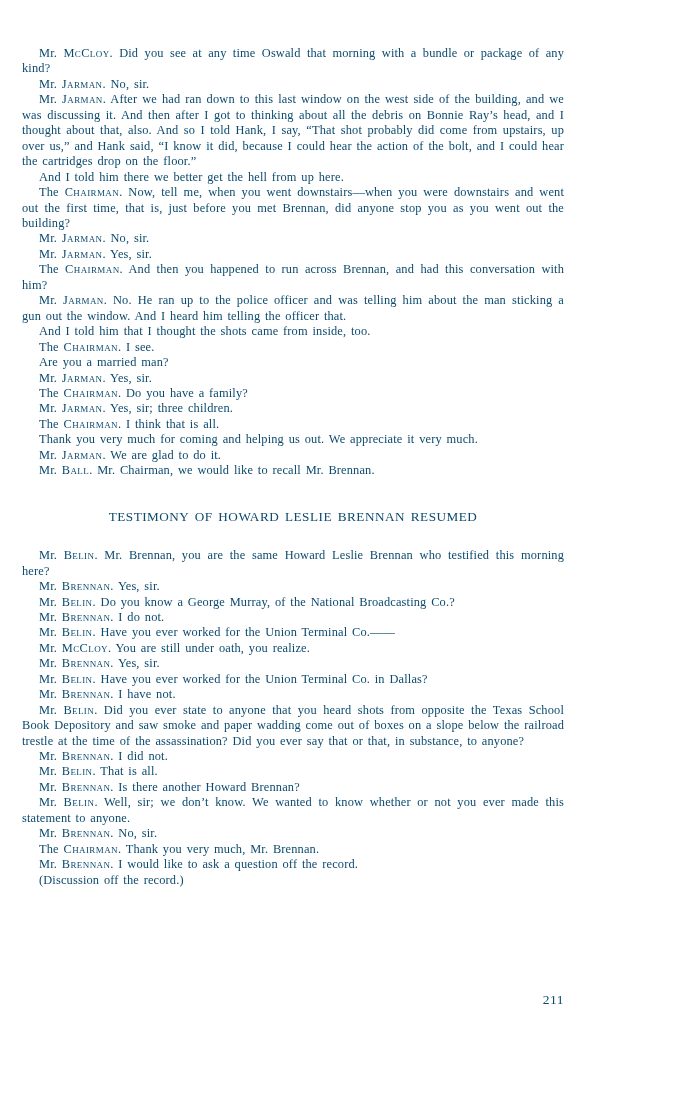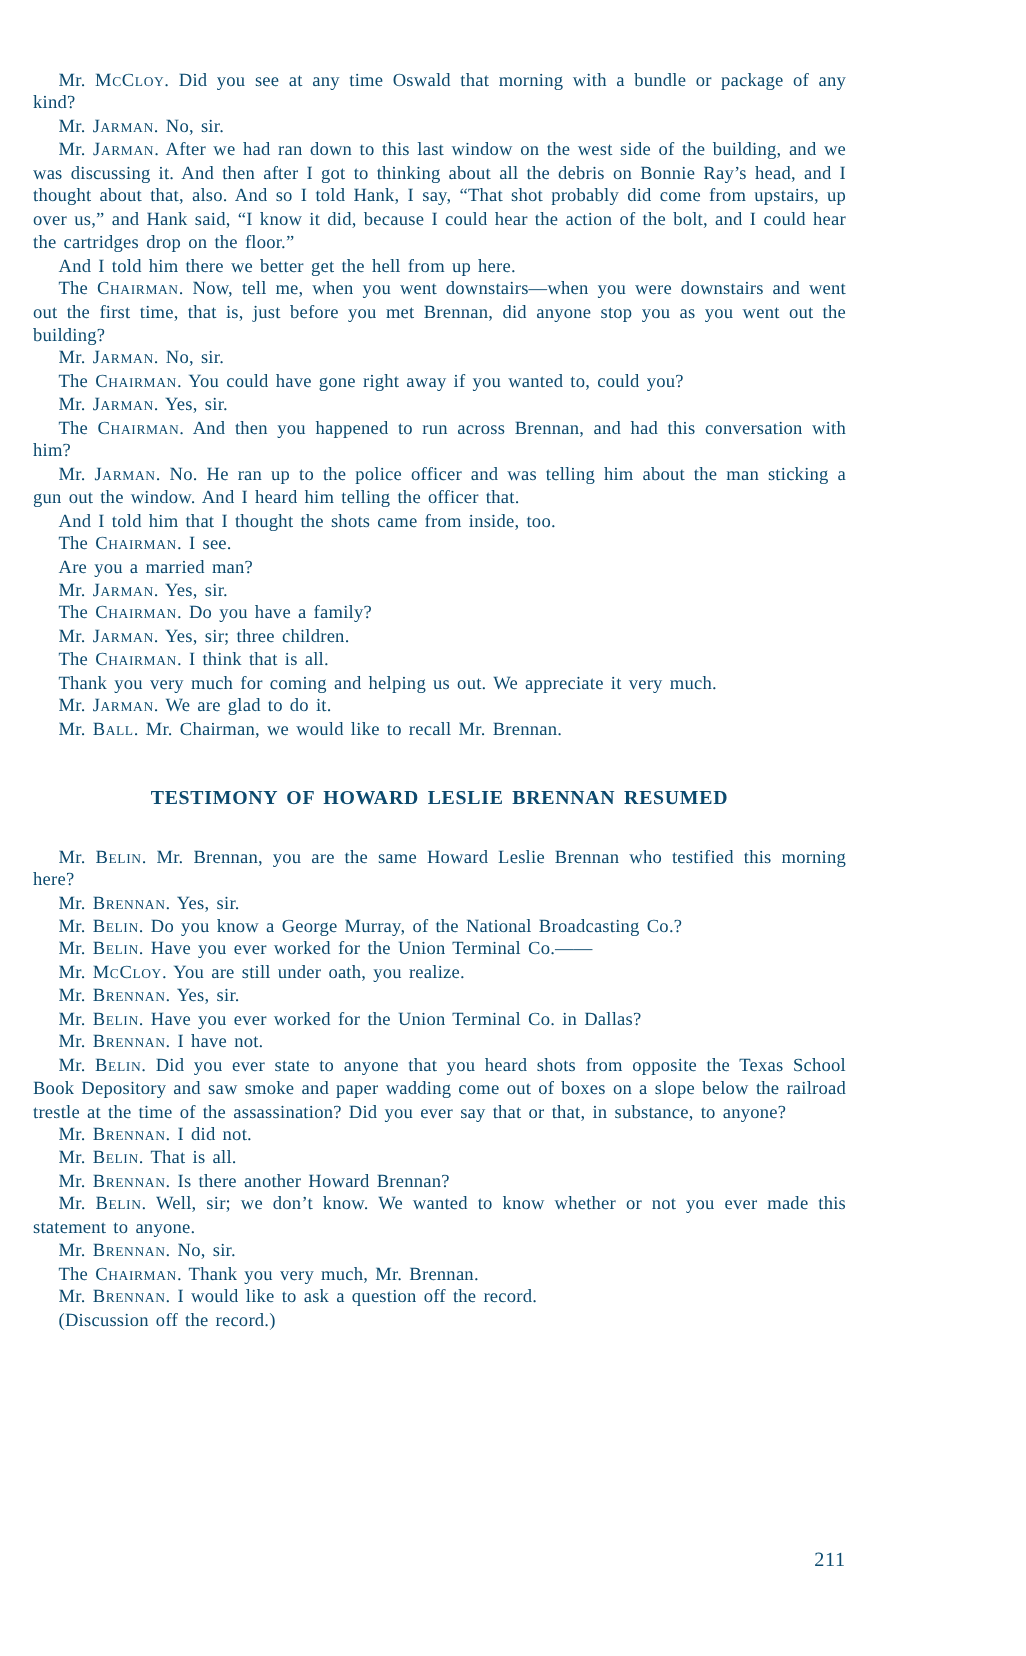--- a/index.html
+++ b/index.html
@@ -32,62 +32,62 @@
     text-indent: 17px;
   }
   .speaker-surname {
     font-variant: small-caps;
     letter-spacing: 0.4px;
   }
   .section-heading {
     margin: 30px 0 24px 0;
     text-indent: 0;
     text-align: center;
-    font-weight: bold;
+    font-weight: normal;
     font-size: 13.2px;
     letter-spacing: 0.5px;
     word-spacing: 2px;
   }
   .page-number {
     position: absolute;
-    top: 1032px;
+    top: 992px;
     right: 120px;
     font-size: 13.5px;
     letter-spacing: 0.5px;
   }
 </style>
 </head>
 <body>
 
 <div class="page">
   <main class="text-block" id="content">
       <p class="para"><span><span>Mr.</span>&nbsp;<span class="speaker-surname">McCloy</span>. </span><span>Did you see at any time Oswald that morning with a bundle or package of any kind?</span></p>
       <p class="para"><span><span>Mr.</span>&nbsp;<span class="speaker-surname">Jarman</span>. </span><span>No, sir.</span></p>
       <p class="para"><span><span>Mr.</span>&nbsp;<span class="speaker-surname">Jarman</span>. </span><span>After we had ran down to this last window on the west side of the building, and we was discussing it. And then after I got to thinking about all the debris on Bonnie Ray’s head, and I thought about that, also. And so I told Hank, I say, “That shot probably did come from upstairs, up over us,” and Hank said, “I know it did, because I could hear the action of the bolt, and I could hear the cartridges drop on the floor.”</span></p>
       <p class="para"><span>And I told him there we better get the hell from up here.</span></p>
       <p class="para"><span><span>The</span>&nbsp;<span class="speaker-surname">Chairman</span>. </span><span>Now, tell me, when you went downstairs—when you were downstairs and went out the first time, that is, just before you met Brennan, did anyone stop you as you went out the building?</span></p>
       <p class="para"><span><span>Mr.</span>&nbsp;<span class="speaker-surname">Jarman</span>. </span><span>No, sir.</span></p>
-      <p class="para"><span><span>The</span>&nbsp;<span class="speaker-surname">Chairman</span>. </span><span>You could have gone right away if you wanted to, could you?</span></p>
       <p class="para"><span><span>Mr.</span>&nbsp;<span class="speaker-surname">Jarman</span>. </span><span>Yes, sir.</span></p>
       <p class="para"><span><span>The</span>&nbsp;<span class="speaker-surname">Chairman</span>. </span><span>And then you happened to run across Brennan, and had this conversation with him?</span></p>
       <p class="para"><span><span>Mr.</span>&nbsp;<span class="speaker-surname">Jarman</span>. </span><span>No. He ran up to the police officer and was telling him about the man sticking a gun out the window. And I heard him telling the officer that.</span></p>
       <p class="para"><span>And I told him that I thought the shots came from inside, too.</span></p>
       <p class="para"><span><span>The</span>&nbsp;<span class="speaker-surname">Chairman</span>. </span><span>I see.</span></p>
       <p class="para"><span>Are you a married man?</span></p>
       <p class="para"><span><span>Mr.</span>&nbsp;<span class="speaker-surname">Jarman</span>. </span><span>Yes, sir.</span></p>
       <p class="para"><span><span>The</span>&nbsp;<span class="speaker-surname">Chairman</span>. </span><span>Do you have a family?</span></p>
       <p class="para"><span><span>Mr.</span>&nbsp;<span class="speaker-surname">Jarman</span>. </span><span>Yes, sir; three children.</span></p>
       <p class="para"><span><span>The</span>&nbsp;<span class="speaker-surname">Chairman</span>. </span><span>I think that is all.</span></p>
       <p class="para"><span>Thank you very much for coming and helping us out. We appreciate it very much.</span></p>
       <p class="para"><span><span>Mr.</span>&nbsp;<span class="speaker-surname">Jarman</span>. </span><span>We are glad to do it.</span></p>
       <p class="para"><span><span>Mr.</span>&nbsp;<span class="speaker-surname">Ball</span>. </span><span>Mr. Chairman, we would like to recall Mr. Brennan.</span></p>
       <h2 class="section-heading">TESTIMONY OF HOWARD LESLIE BRENNAN RESUMED</h2>
       <p class="para"><span><span>Mr.</span>&nbsp;<span class="speaker-surname">Belin</span>. </span><span>Mr. Brennan, you are the same Howard Leslie Brennan who testified this morning here?</span></p>
       <p class="para"><span><span>Mr.</span>&nbsp;<span class="speaker-surname">Brennan</span>. </span><span>Yes, sir.</span></p>
       <p class="para"><span><span>Mr.</span>&nbsp;<span class="speaker-surname">Belin</span>. </span><span>Do you know a George Murray, of the National Broadcasting Co.?</span></p>
+      <p class="para"><span><span>Mr.</span>&nbsp;<span class="speaker-surname">Brennan</span>. </span><span>I do not.</span></p>
       <p class="para"><span><span>Mr.</span>&nbsp;<span class="speaker-surname">Belin</span>. </span><span>Have you ever worked for the Union Terminal Co.——</span></p>
       <p class="para"><span><span>Mr.</span>&nbsp;<span class="speaker-surname">McCloy</span>. </span><span>You are still under oath, you realize.</span></p>
       <p class="para"><span><span>Mr.</span>&nbsp;<span class="speaker-surname">Brennan</span>. </span><span>Yes, sir.</span></p>
       <p class="para"><span><span>Mr.</span>&nbsp;<span class="speaker-surname">Belin</span>. </span><span>Have you ever worked for the Union Terminal Co. in Dallas?</span></p>
       <p class="para"><span><span>Mr.</span>&nbsp;<span class="speaker-surname">Brennan</span>. </span><span>I have not.</span></p>
       <p class="para"><span><span>Mr.</span>&nbsp;<span class="speaker-surname">Belin</span>. </span><span>Did you ever state to anyone that you heard shots from opposite the Texas School Book Depository and saw smoke and paper wadding come out of boxes on a slope below the railroad trestle at the time of the assassination? Did you ever say that or that, in substance, to anyone?</span></p>
       <p class="para"><span><span>Mr.</span>&nbsp;<span class="speaker-surname">Brennan</span>. </span><span>I did not.</span></p>
       <p class="para"><span><span>Mr.</span>&nbsp;<span class="speaker-surname">Belin</span>. </span><span>That is all.</span></p>
       <p class="para"><span><span>Mr.</span>&nbsp;<span class="speaker-surname">Brennan</span>. </span><span>Is there another Howard Brennan?</span></p>
       <p class="para"><span><span>Mr.</span>&nbsp;<span class="speaker-surname">Belin</span>. </span><span>Well, sir; we don’t know. We wanted to know whether or not you ever made this statement to anyone.</span></p>

